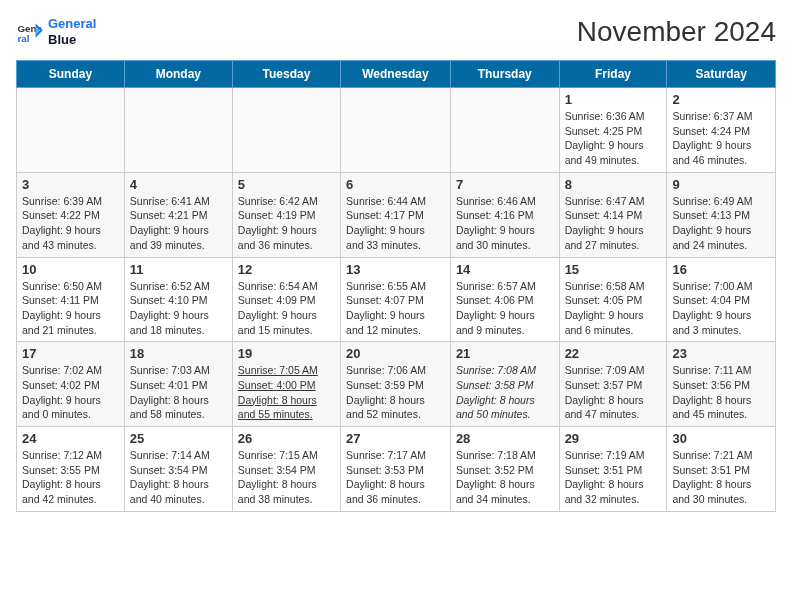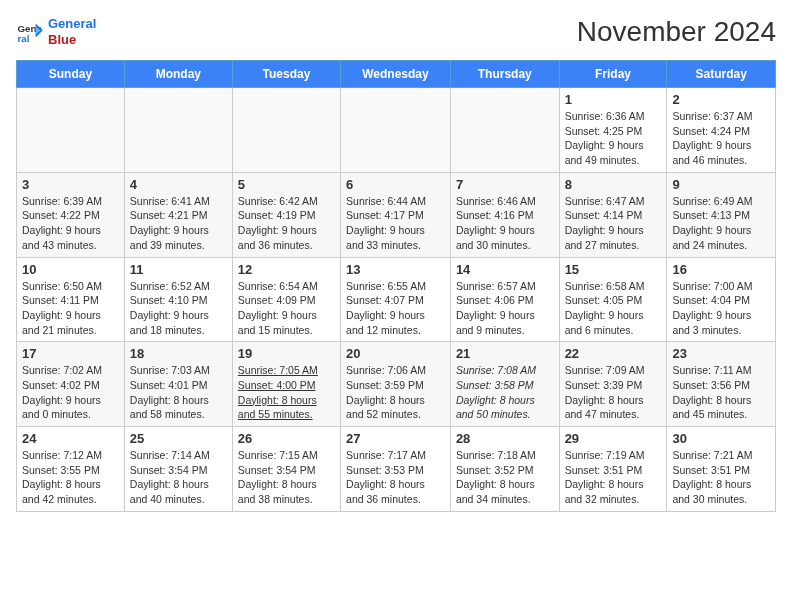--- a/index.html
+++ b/index.html
@@ -46,21 +46,21 @@
       font-size: 14px;
       font-weight: normal;
       color: #555;
     }
     table {
       width: 100%;
       border-collapse: collapse;
       font-size: 11px;
     }
     thead tr th {
-      background: #3b82f6;
+      background: #0369a1;
       color: #fff;
       padding: 6px 4px;
       font-size: 12px;
       font-weight: bold;
       border: 1px solid #5a9fd4;
     }
     tbody tr td {
       border: 1px solid #ccc;
       vertical-align: top;
       padding: 4px 5px;
@@ -94,21 +94,21 @@
   <div class="logo">
     <svg class="logo-icon" viewBox="0 0 40 40">
       <text x="2" y="20" font-size="14" font-weight="bold" fill="#333" font-family="Arial">Gene</text>
       <text x="2" y="34" font-size="14" font-weight="bold" fill="#1a73e8" font-family="Arial">ral</text>
       <polygon points="28,8 38,18 28,28" fill="#1a73e8"></polygon>
       <polygon points="28,12 35,18 28,24" fill="#4db8ff"></polygon>
     </svg>
     <div>
       <div class="logo-text">
         <span>General</span><br>
-        <span style="color:#b91c1c">Blue</span>
+        <span style="color:#0f172a">Blue</span>
       </div>
     </div>
   </div>
   <div class="title-area">
     <h1>November 2024</h1>
   </div>
 </div>
 
 <table>
   <thead>
@@ -278,21 +278,21 @@
         <td>
           <span class="day-number">21</span>
           <div class="day-info" style="white-space: pre-line; font-style: italic;">Sunrise: 7:08 AM
 Sunset: 3:58 PM
 Daylight: 8 hours
 and 50 minutes.</div>
         </td>
         <td>
           <span class="day-number">22</span>
           <div class="day-info" style="white-space: pre-line;">Sunrise: 7:09 AM
-Sunset: 3:39 PM
+Sunset: 3:57 PM
 Daylight: 8 hours
 and 47 minutes.</div>
         </td>
         <td>
           <span class="day-number">23</span>
           <div class="day-info" style="white-space: pre-line;">Sunrise: 7:11 AM
 Sunset: 3:56 PM
 Daylight: 8 hours
 and 45 minutes.</div>
         </td>

